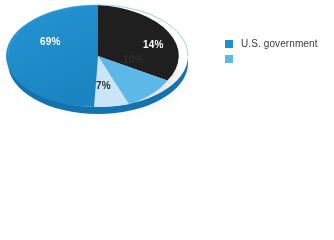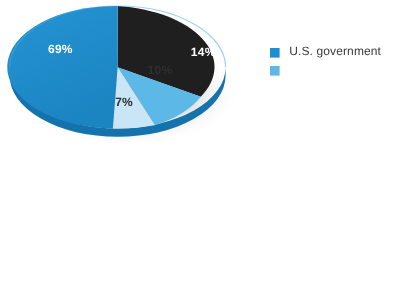--- a/index.html
+++ b/index.html
@@ -38,21 +38,21 @@
     font-size: 10px;
     font-weight: bold;
     letter-spacing: 0.2px;
     white-space: nowrap;
     pointer-events: none;
   }
   .slice-label.light { color: #ffffff; }
   .slice-label.dark  { color: #2e2e2e; }
 
   #label-69 { left: 40px; top: 36px; }
-  #label-14 { left: 143px; top: 39px; margin-left: 16px; }
+  #label-14 { left: 143px; top: 39px; }
   #label-10 { left: 123px; top: 54px; }
   #label-7  { left: 96px;  top: 80px; }
 
   
   #legend {
     position: absolute;
     left: 225px;
     top: 36px;
     width: 109px;
   }

